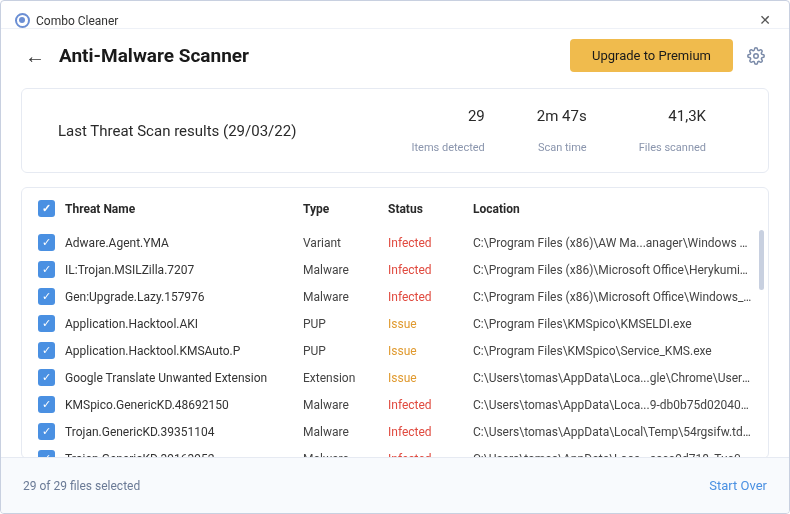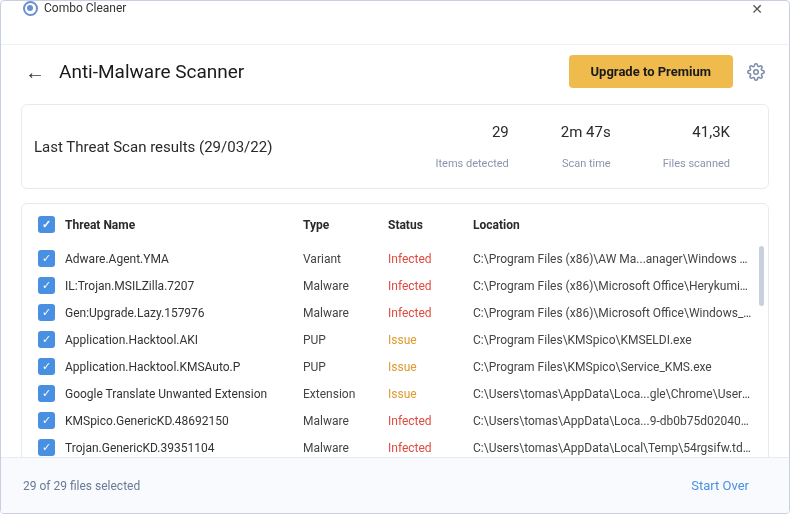--- a/index.html
+++ b/index.html
@@ -1,48 +1,48 @@
 <!DOCTYPE html>
 <html><head>
 <meta charset="utf-8">
 <style>
 *{margin:0;padding:0;box-sizing:border-box;font-family:-apple-system,BlinkMacSystemFont,'Segoe UI',Roboto,Arial,sans-serif}
 body{width:790px;height:514px;margin:0 auto;background:#fff;border:1px solid #c8d0e0;border-radius:4px;overflow:hidden;position:relative}
-.titlebar{height:44px;display:flex;align-items:flex-start;padding:0 22px;border-bottom:1px solid #eef1f7;font-size:12px;color:#333}
+.titlebar{height:28px;display:flex;align-items:flex-end;padding:0 14px;border-bottom:1px solid #eef1f7;font-size:12px;color:#333}
 .titlebar .logo{width:15px;height:15px;border-radius:50%;border:2px solid #6b8fd4;margin-right:6px;position:relative}
 .titlebar .logo::after{content:"";position:absolute;width:6px;height:6px;background:#6b8fd4;border-radius:50%;top:2px;left:2px}
 .titlebar .spacer{flex:1}
 .titlebar .close{font-size:14px;color:#555;cursor:pointer;padding:0 4px}
 .header{display:flex;align-items:center;padding:10px 24px 16px 24px;gap:14px}
 .back-arrow{font-size:20px;color:#333;cursor:pointer}
-.header h1{font-size:19px;font-weight:400;color:#1a1a1a;flex:1}
-.upgrade-btn{background:#f0bb4d;color:#1a1a1a;border:none;padding:9px 22px;font-size:13px;font-weight:700;border-radius:4px;cursor:pointer}
+.header h1{font-size:19px;font-weight:700;color:#1a1a1a;flex:1}
+.upgrade-btn{background:#f0bb4d;color:#1a1a1a;border:none;padding:9px 22px;font-size:13px;font-weight:400;border-radius:4px;cursor:pointer}
 .gear{width:18px;height:18px;color:#7a8aa8;cursor:pointer}
-.summary-card{margin:0 20px;background:#fff;border:1px solid #e6eaf2;border-radius:6px;padding:18px 12px;display:flex;align-items:center}
+.summary-card{margin:0 20px;background:#fff;border:1px solid #e6eaf2;border-radius:6px;padding:18px 36px;display:flex;align-items:center}
 .summary-title{font-size:15px;color:#2a2a2a;flex:1}
 .stat{text-align:right;padding:0 26px}
 .stat .val{font-size:15px;color:#2a2a2a}
 .stat .lbl{font-size:11px;color:#8a95ad;margin-top:16px}
 .table-card{margin:14px 20px 0 20px;background:#fff;border:1px solid #e6eaf2;border-radius:6px;overflow:hidden}
 .thead{display:flex;align-items:center;padding:12px 16px 12px 16px;font-size:12px;font-weight:700;color:#2a2a2a;position:relative}
 .chk{width:17px;height:17px;background:#4a90e2;border-radius:3px;display:flex;align-items:center;justify-content:center;color:#fff;font-size:11px;flex-shrink:0;cursor:pointer}
 .thead .c1,.row .c1{width:265px;display:flex;align-items:center;gap:10px}
 .thead .c2,.row .c2{width:85px}
 .thead .c3,.row .c3{width:85px}
 .thead .c4,.row .c4{flex:1}
 .tbody{height:229px;overflow-y:auto}
 .row{display:flex;align-items:center;padding:5px 16px;font-size:12px;color:#444}
 .row .name{color:#333}
 .row .status-infected{color:#e04a3f;font-weight:400}
 .row .status-issue{color:#e09a2f;font-weight:400}
 .row .loc{color:#444;white-space:nowrap;overflow:hidden;text-overflow:ellipsis}
 .scroll-ind{position:absolute;right:4px;top:42px;width:5px;height:60px;background:#c8d0e0;border-radius:3px}
 .footer{position:absolute;bottom:0;left:0;right:0;height:56px;background:#f8fafd;border-top:1px solid #e6eaf2;display:flex;align-items:center;padding:0 22px}
 .footer .sel{font-size:12px;color:#6a7a96;flex:1}
-.footer .start-over{color:#4a90e2;font-size:13px;background:none;border:none;margin-right:18px;cursor:pointer}
+.footer .start-over{color:#4a90e2;font-size:13px;background:none;border:none;cursor:pointer}
 .footer .remove{background:#6da5e8;color:#fff;border:none;padding:10px 18px;font-size:13px;border-radius:4px;cursor:pointer}
 .tbody::-webkit-scrollbar{width:6px}
 .tbody::-webkit-scrollbar-thumb{background:#c8d0e0;border-radius:3px}
 .table-card{position:relative}
 </style>
 </head>
 <body>
 
 <div class="titlebar">
   <span class="logo"></span>

